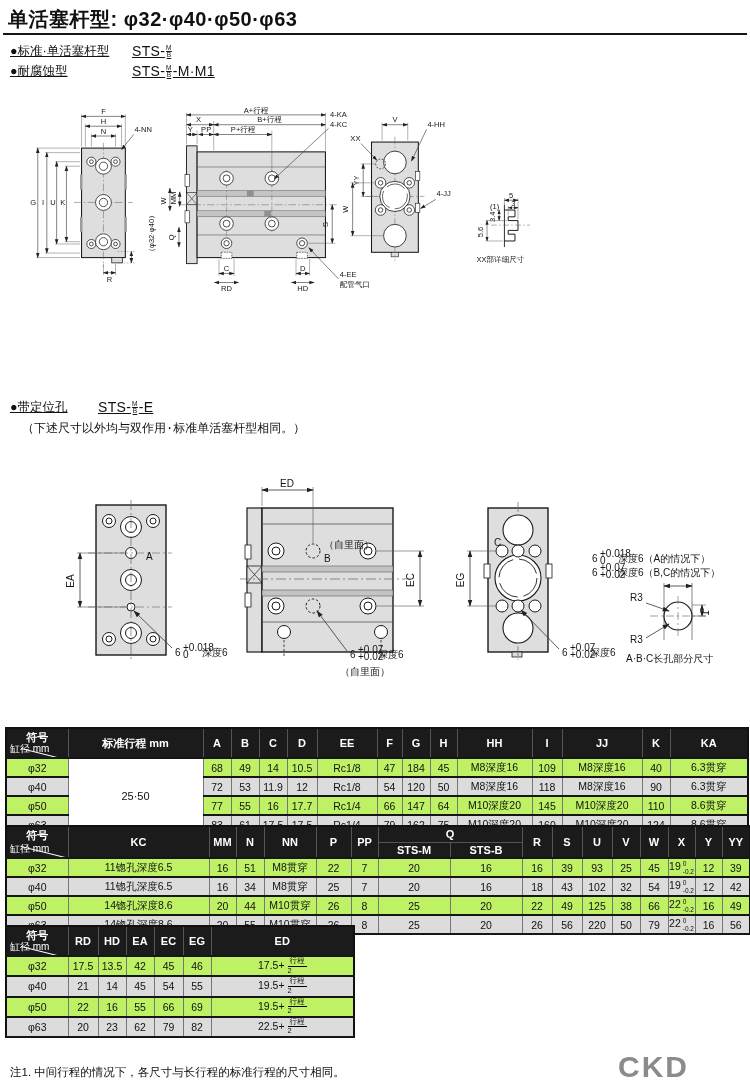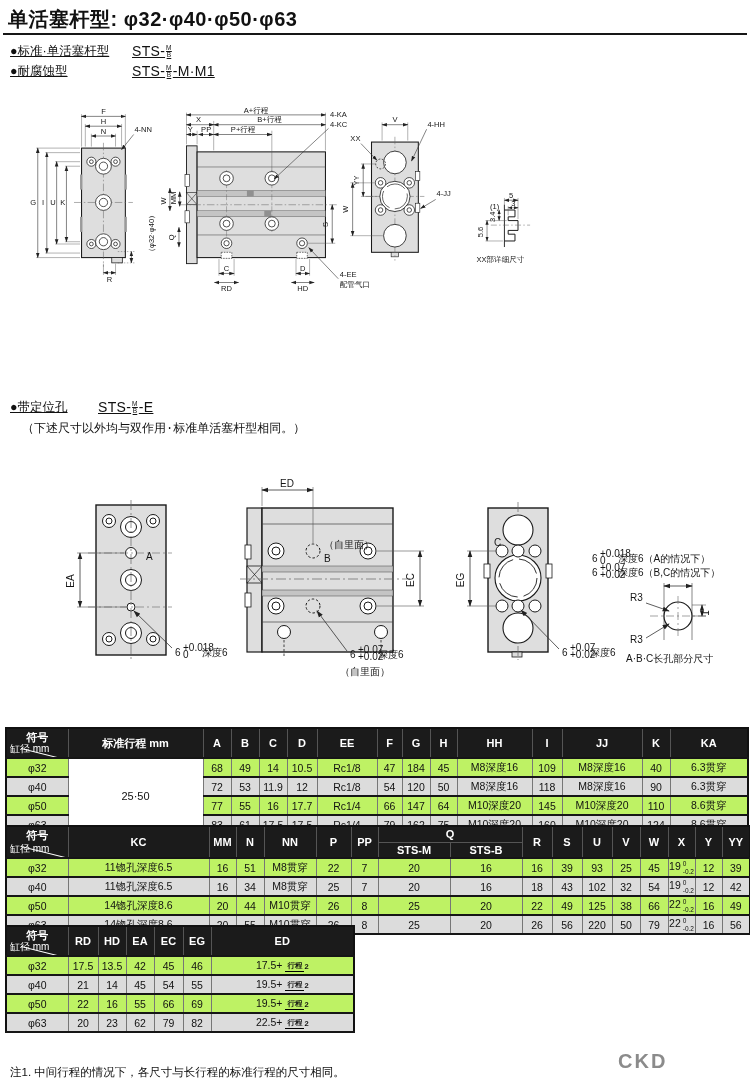--- a/index.html
+++ b/index.html
@@ -25,26 +25,26 @@
   tr.alt td{background:#dcdcdc;}
   td.stroke{background:#fff;font-size:11px;}
   th.corner{position:relative;overflow:hidden;}
   th.corner .ct{position:absolute;top:1px;left:0;right:0;text-align:center;font-size:11px;}
   th.corner .cb{position:absolute;bottom:1px;left:3px;font-size:10px;font-weight:normal;}
   th.corner .diag{position:absolute;left:14px;top:19px;width:52px;height:1.4px;background:#fff;
                   transform:rotate(14deg);transform-origin:left center;}
   .tol{display:inline-flex;flex-direction:column;font-size:6.5px;line-height:1.1;vertical-align:middle;
        margin-left:2px;text-align:left;}
   .tol i{font-style:normal;}
-  .frac{display:inline-flex;flex-direction:row;font-size:7.5px;line-height:1.15;vertical-align:middle;
-        margin-left:3px;align-items:flex-end;font-weight:bold;}
+  .frac{display:inline-flex;flex-direction:column;font-size:7.5px;line-height:1.15;vertical-align:middle;
+        margin-left:3px;align-items:flex-start;}
   .frac i{font-style:normal;}
   .frac .ft{border-bottom:1px solid #000;padding:0 2px;}
   .notes{position:absolute;top:1064px;left:10px;font-size:11.5px;line-height:1.45;}
-  .logo{position:absolute;top:1050px;left:618px;font-size:20px;font-weight:bold;color:#8b8b8b;letter-spacing:2px;}
+  .logo{position:absolute;top:1050px;left:618px;font-size:30px;font-weight:bold;color:#8b8b8b;letter-spacing:2px;}
 </style>
 </head>
 <body>
 
 <div class="page">
 
   <div class="title">单活塞杆型: φ32·φ40·φ50·φ63</div>
   <div class="title-rule"></div>
 
   <div class="models">

